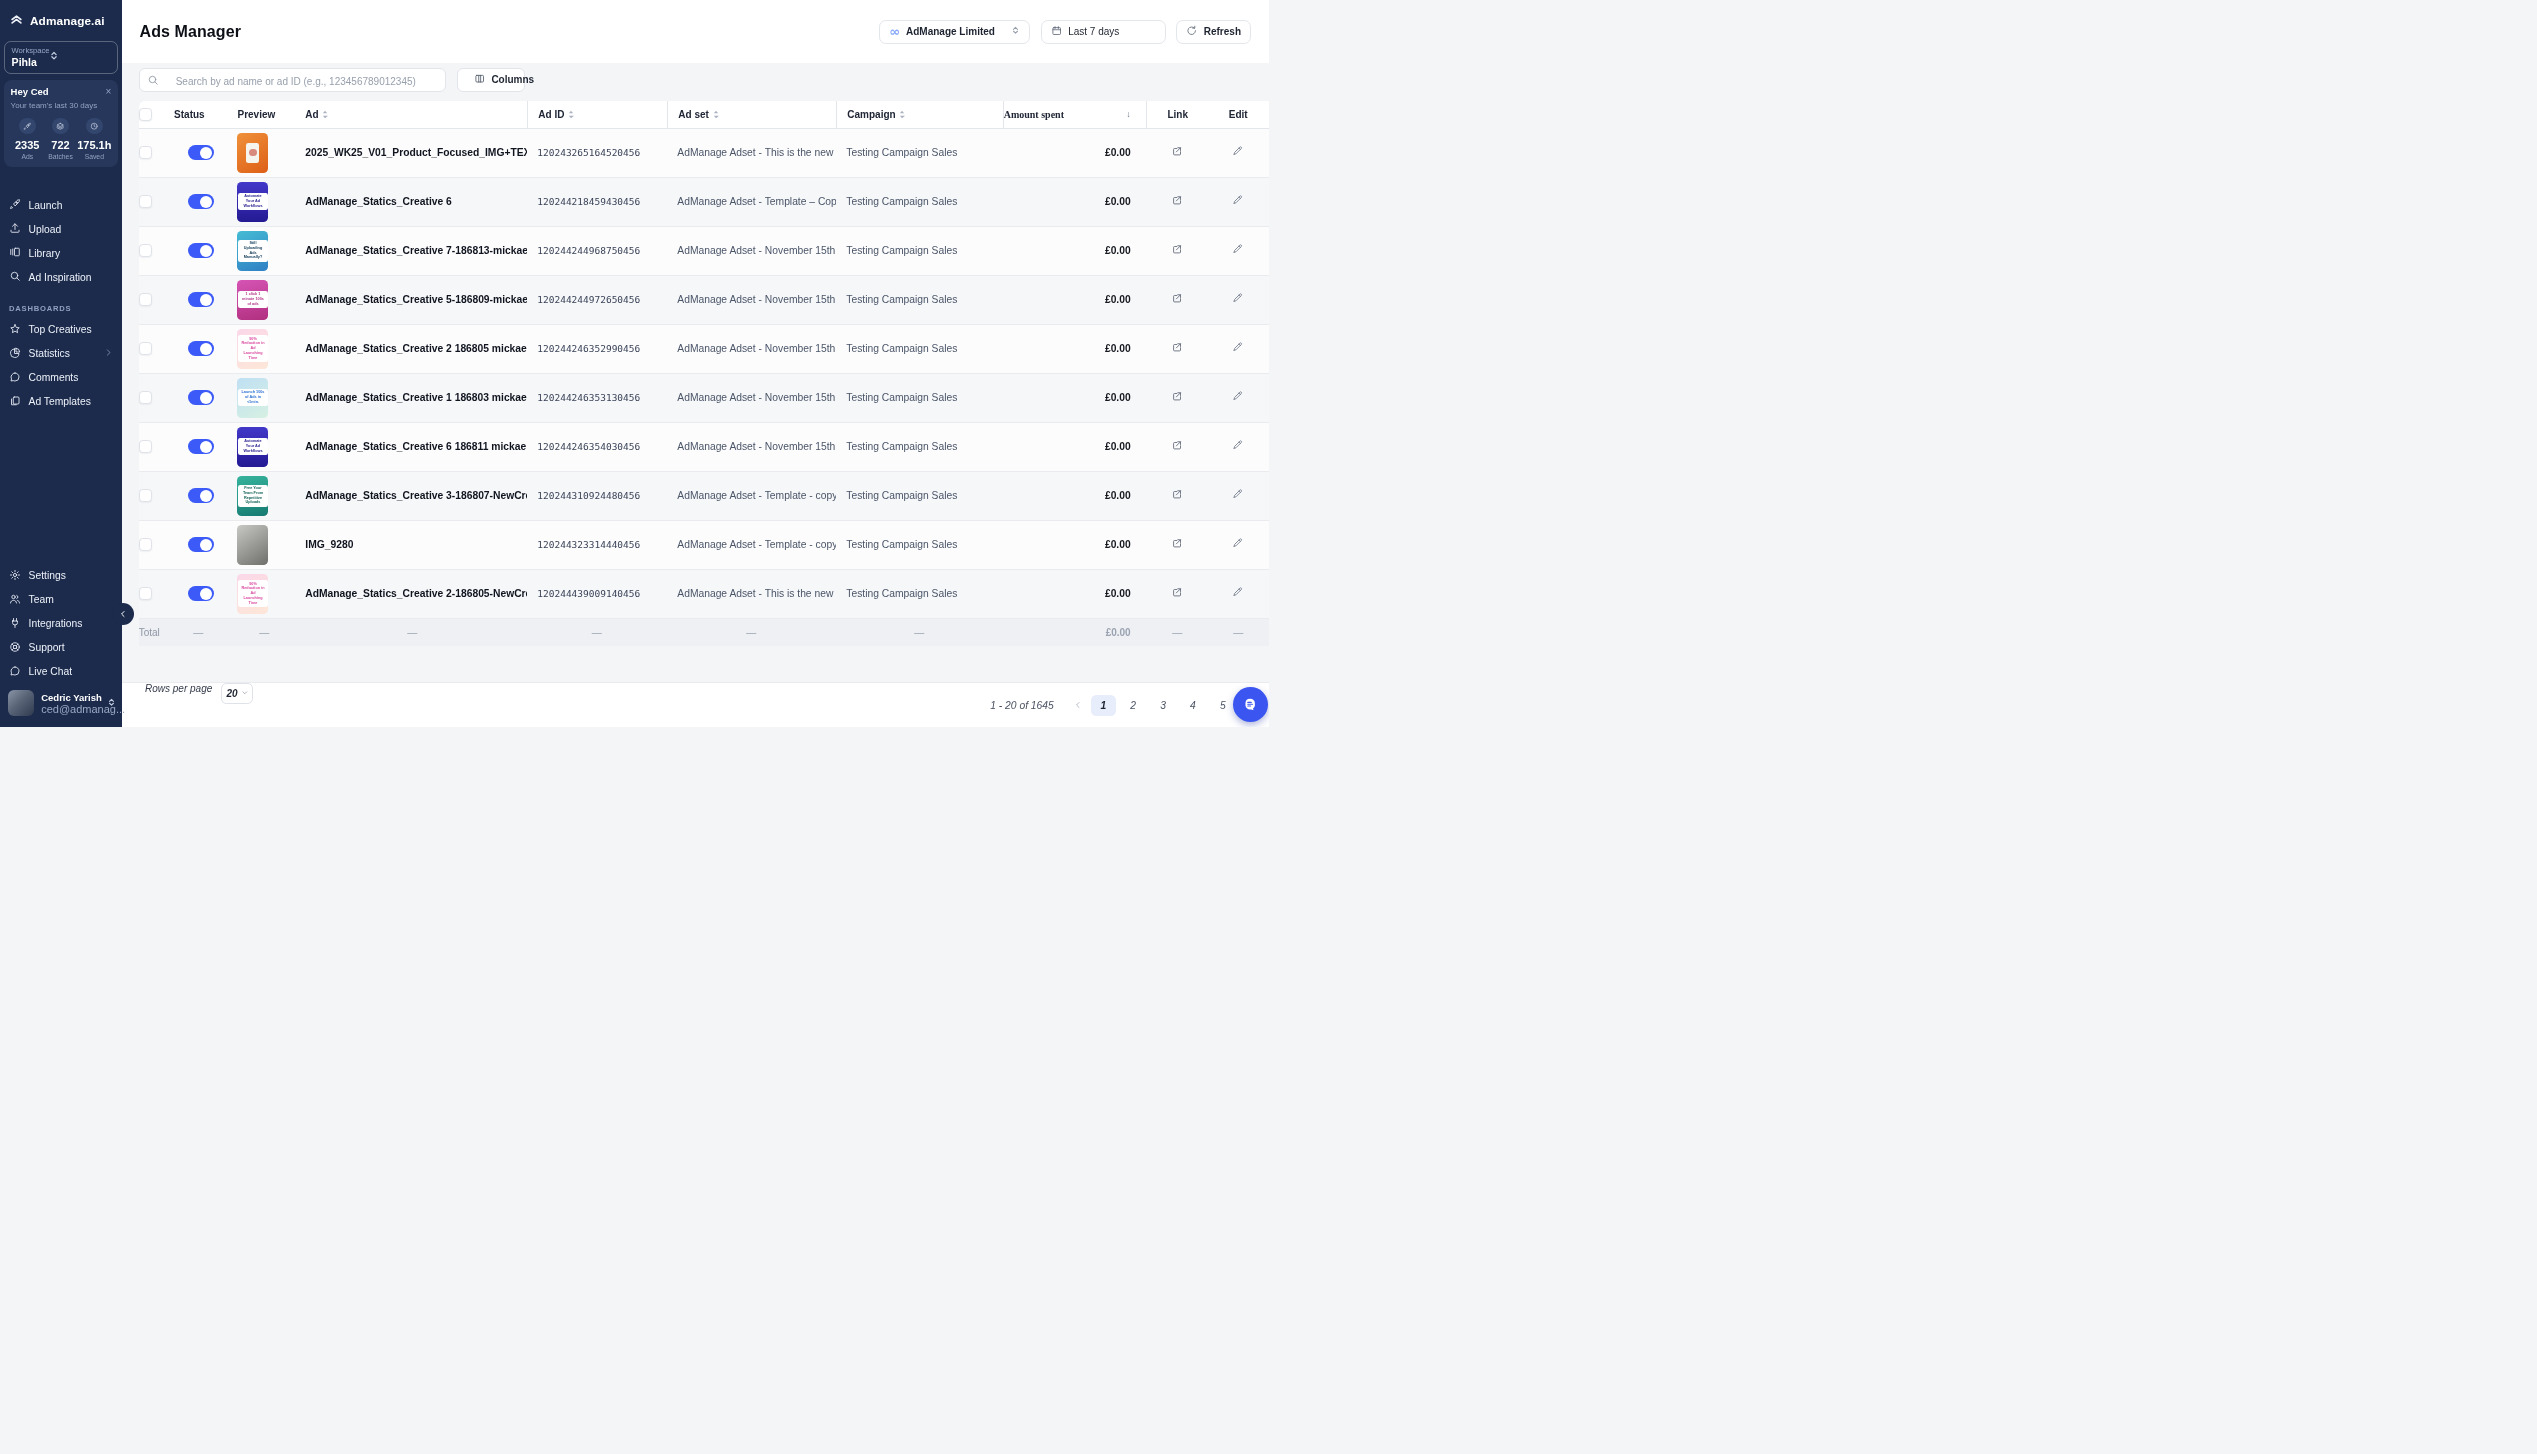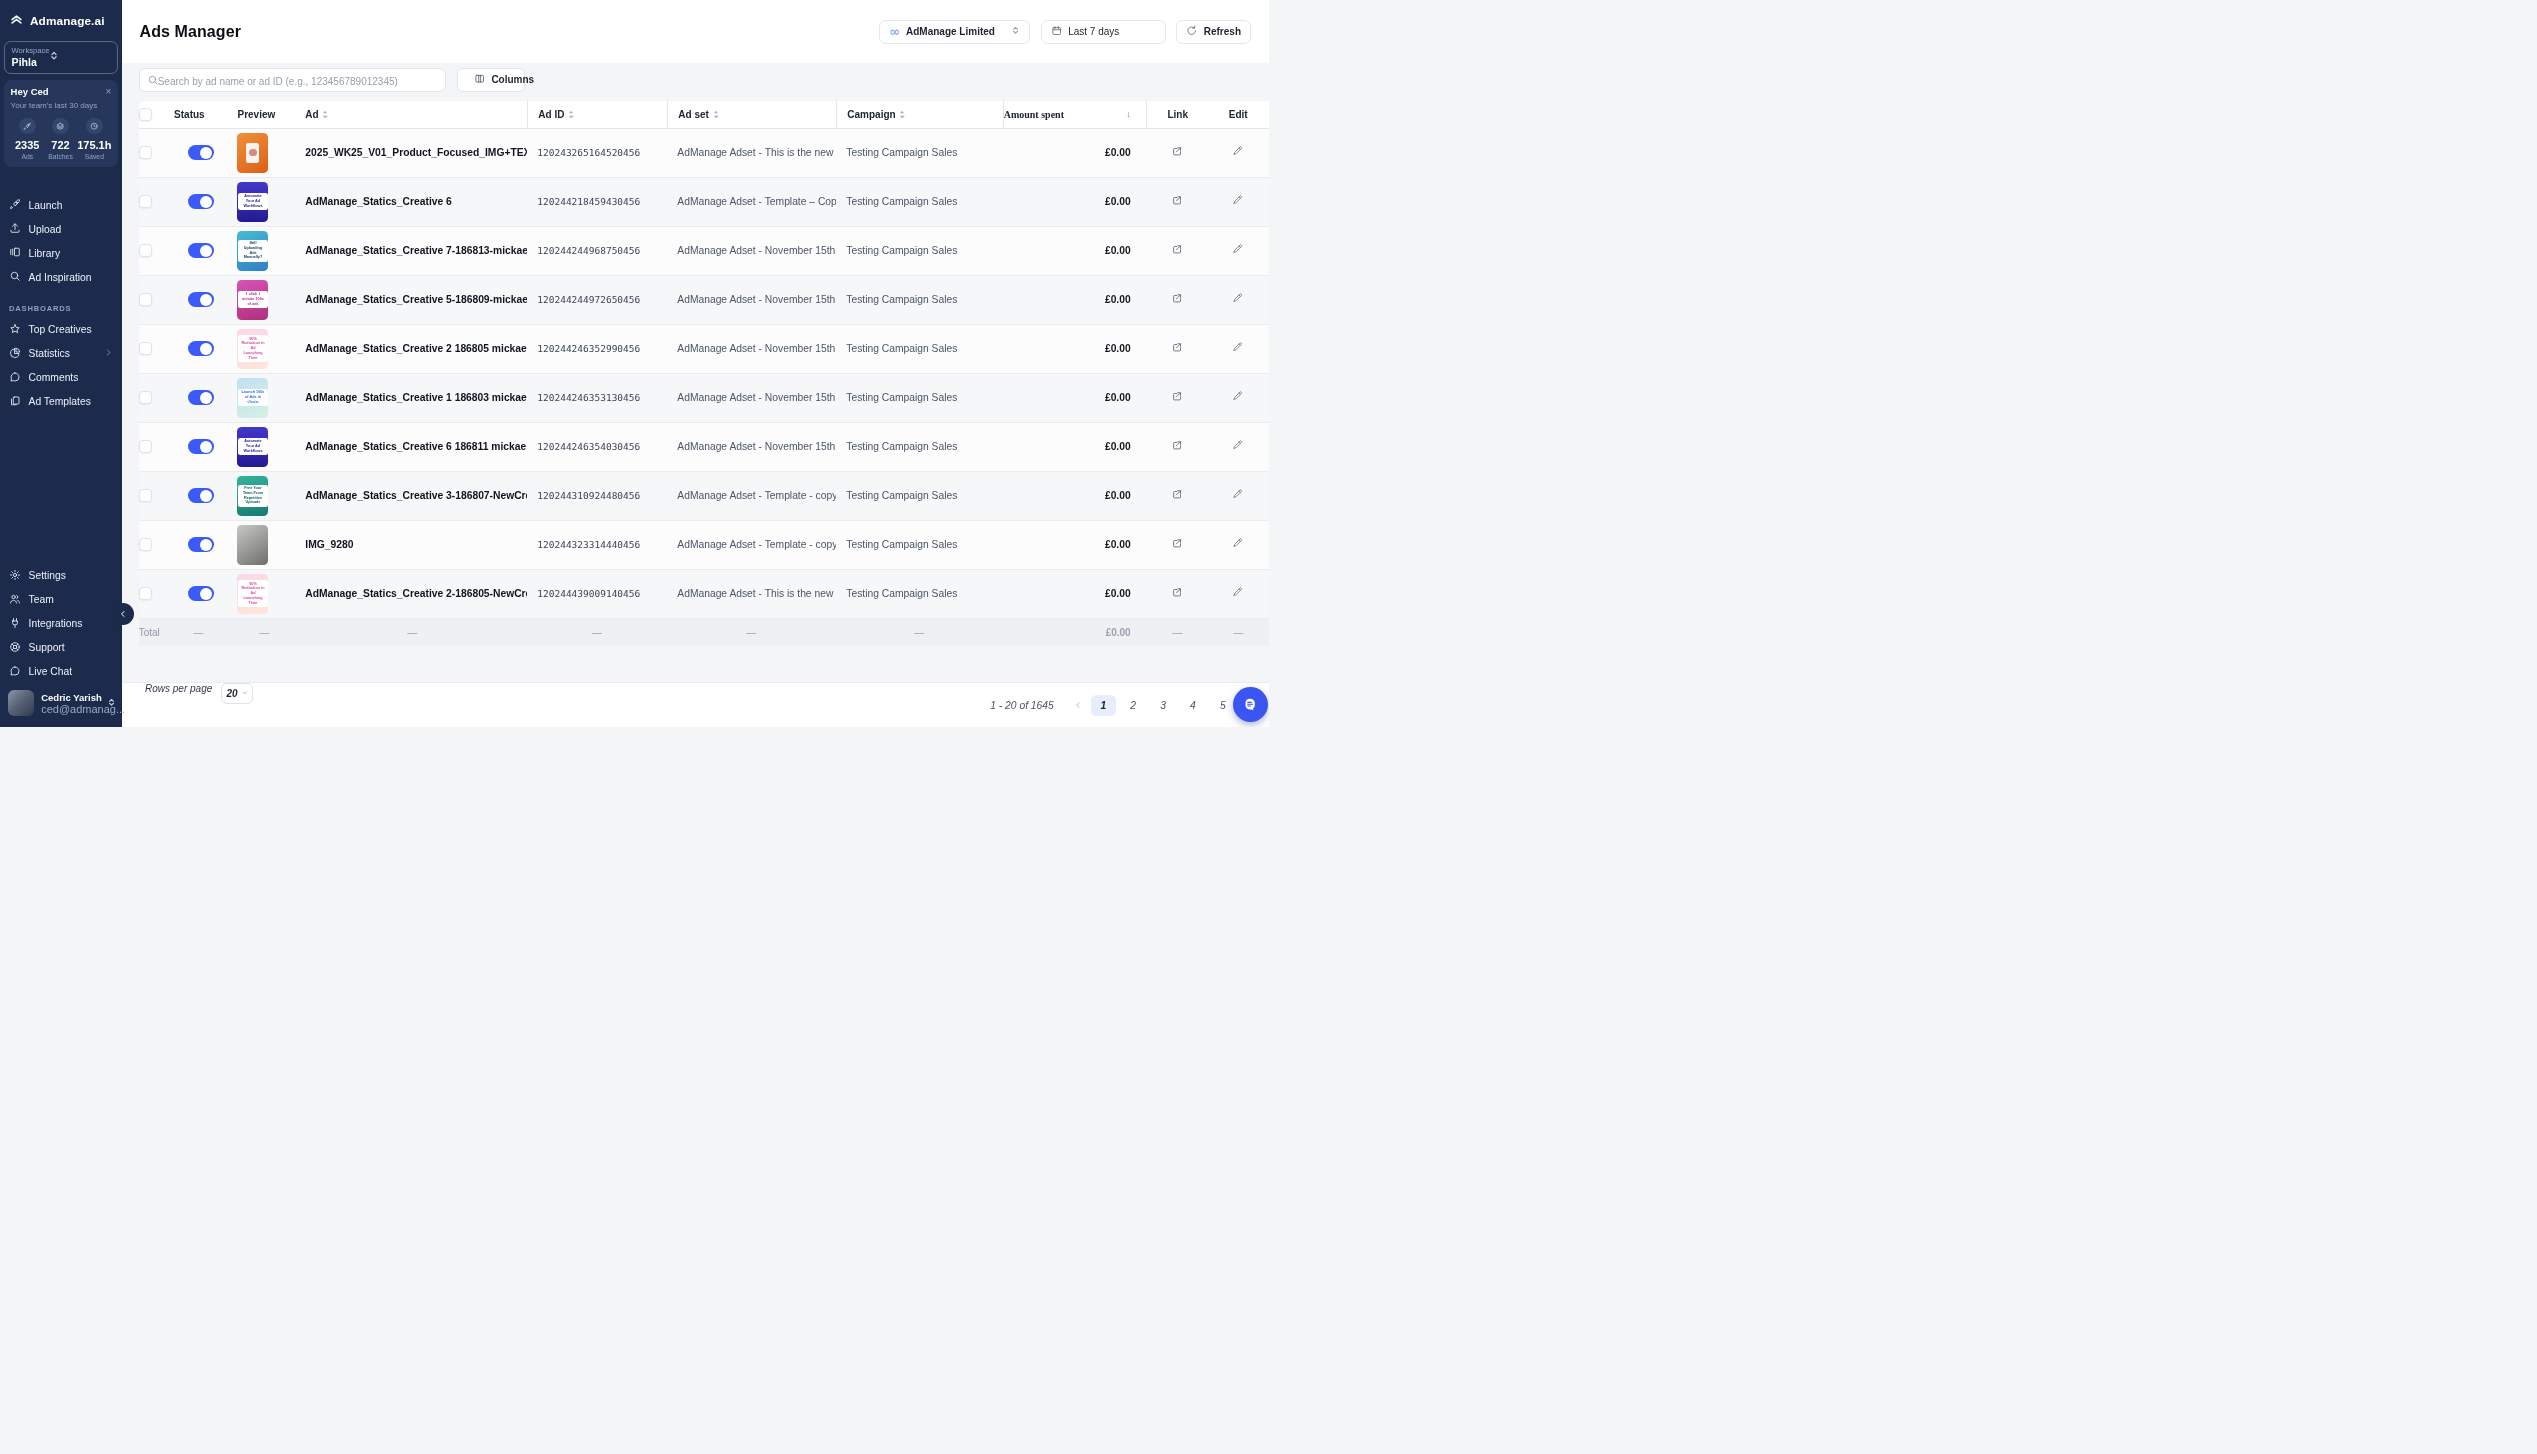--- a/index.html
+++ b/index.html
@@ -51,21 +51,21 @@
   .ctrl .g-ic{color:#5b6374;}
 
   .band{height:619px;flex:none;background:#f4f5f7;}
   .tabs{display:flex;align-items:flex-start;margin:0.8px 0 0 20px;height:33px;gap:0.8px;}
   .tab{height:28px;display:flex;align-items:center;justify-content:center;font-size:10.3px;font-weight:500;color:#3f4756;background:#eef0f3;border-radius:6px 6px 0 0;cursor:pointer;box-sizing:border-box;}
   .tab.t0{width:63px;}.tab.t1{width:51px;}
   .tab.active{width:37px;height:33px;background:#fff;color:#2b46ef;font-weight:700;border-radius:6.8px;box-shadow:0 0.8px 2.3px rgba(16,24,40,.08);}
   .toolbar{display:flex;align-items:center;margin:4.6px 0 0 16.7px;height:24px;}
   .search{position:relative;width:307px;height:24px;background:#fff;border:0.8px solid #e2e5ea;border-radius:6px;box-sizing:border-box;}
   .search .s-ic{position:absolute;left:7.6px;top:5.3px;color:#8e96a4;}
-  .search input{position:absolute;left:16px;top:0;width:274px;height:23px;border:none;outline:none;background:transparent;font-size:10px;color:#2a3140;font-family:inherit;}
+  .search input{position:absolute;left:34px;top:0;width:274px;height:23px;border:none;outline:none;background:transparent;font-size:10px;color:#2a3140;font-family:inherit;}
   .search input::placeholder{color:#98a0ad;}
   .columns-btn{margin-left:11.4px;height:24px;width:68px;background:#fff;border:0.8px solid #e2e5ea;border-radius:6px;display:flex;align-items:center;justify-content:center;gap:6px;font-size:10px;font-weight:600;color:#1d2330;cursor:pointer;font-family:inherit;padding-left:32px;}
   .columns-btn .g-ic{color:#4c5465;}
 
   
   .table{margin:9px 0 0 16.7px;width:1130px;}
   .grid{display:grid;grid-template-columns:27px 65px 67px 229px 140px 169px 167px 143px 63px 59px;}
   .thead{height:27px;background:#fff;border-bottom:0.8px solid #e3e6eb;border-radius:6px 0 0 0;}
   .th{display:flex;align-items:center;font-size:10px;font-weight:700;color:#202636;box-sizing:border-box;}
   .th .sort{margin-left:3.8px;fill:#aab1bf;}

